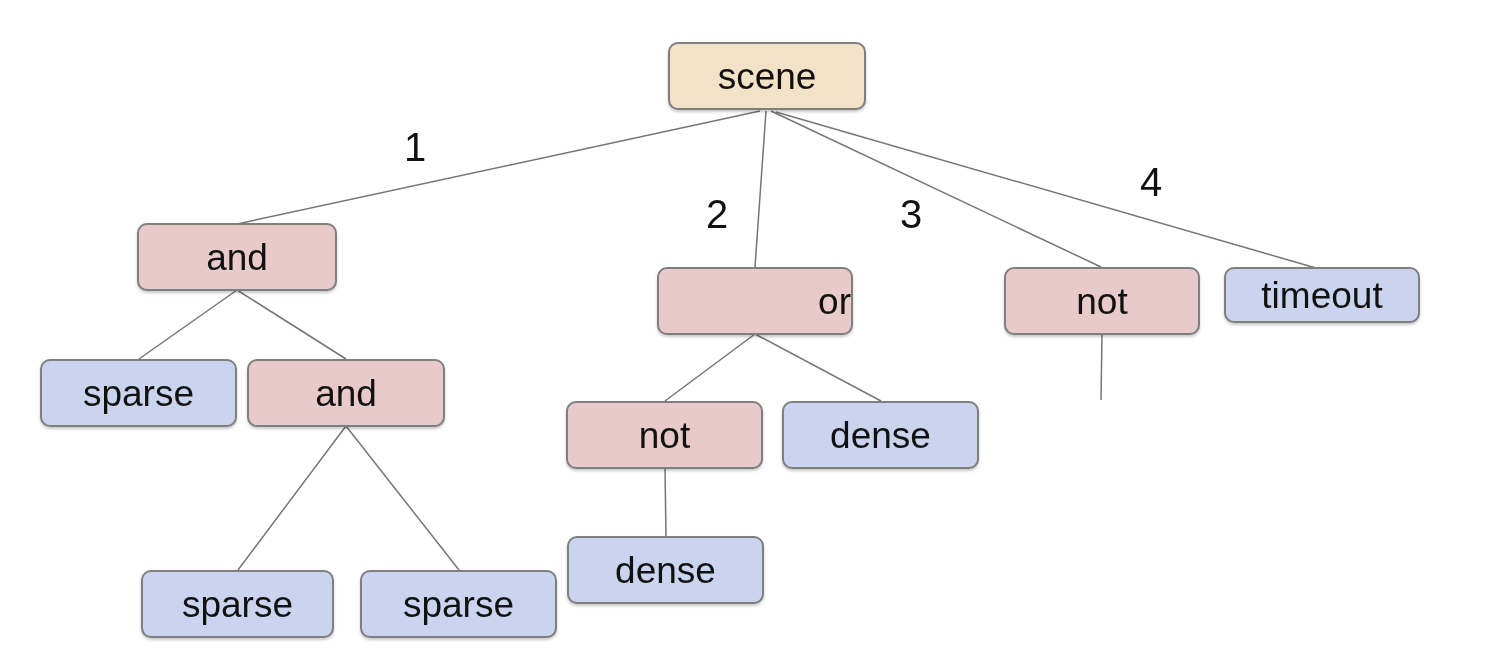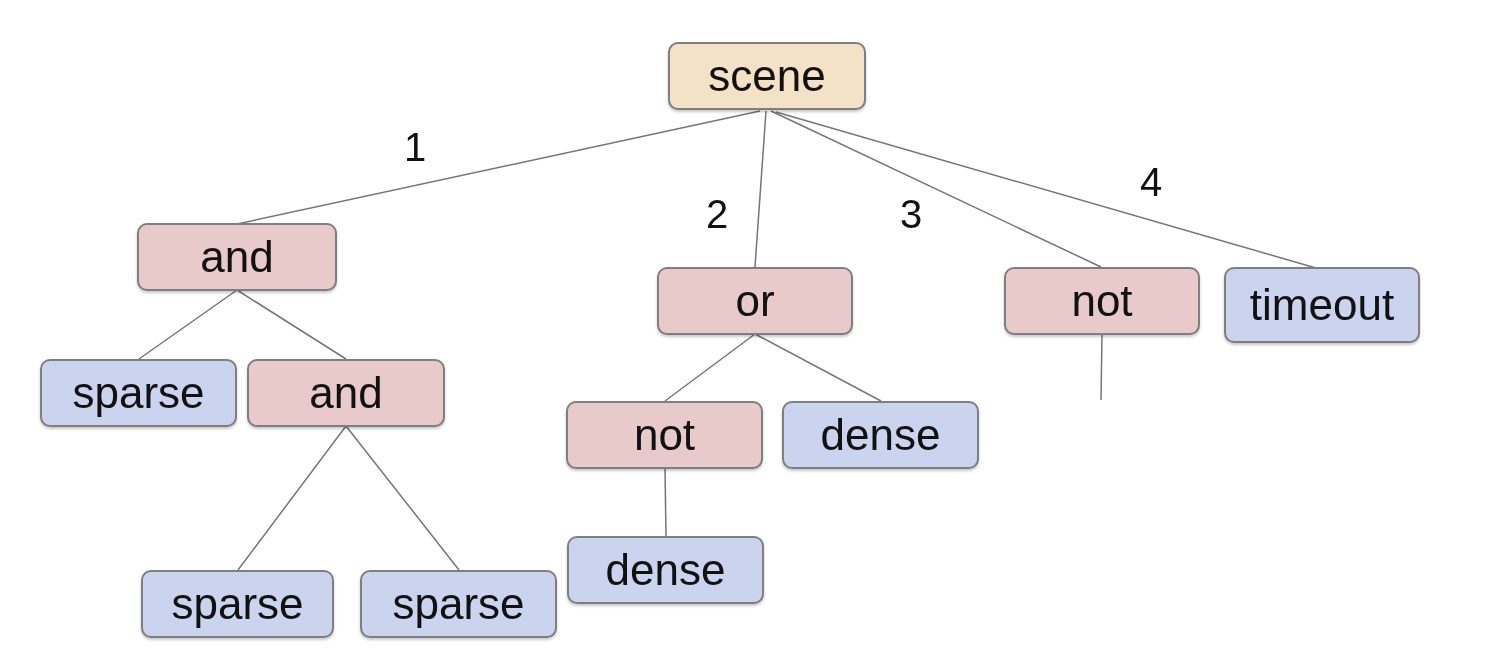--- a/index.html
+++ b/index.html
@@ -31,21 +31,21 @@
     stroke-width: 1.5;
   }
   .node {
     position: absolute;
     box-sizing: border-box;
     border: 2px solid var(--node-border);
     border-radius: 10px;
     display: flex;
     align-items: center;
     justify-content: center;
-    font-size: 44px;
+    font-size: 37px;
     color: var(--text);
     box-shadow: 0 2px 3px rgba(0,0,0,0.22);
     cursor: default;
     line-height: 1;
   }
   .node.root     { background: var(--root-fill); }
   .node.operator { background: var(--operator-fill); }
   .node.leaf     { background: var(--leaf-fill); }
   .edge-label {
     position: absolute;
@@ -80,27 +80,27 @@
   <div class="edge-label" style="left:717px; top:214px;">2</div>
   <div class="edge-label" style="left:911px; top:214px;">3</div>
   <div class="edge-label" style="left:1151px; top:182px;">4</div>
 
   <div class="node root" style="left:668px;  top:42px;  width:198px; height:68px;">
     <span>scene</span>
   </div>
   <div class="node operator" style="left:137px;  top:223px; width:200px; height:68px;">
     <span>and</span>
   </div>
-  <div class="node operator" style="left:657px;  top:267px; width:196px; height:68px;">
+  <div class="node operator" style="left:657px;  top:267px; width:196px; height:68px;justify-content:flex-end;">
     <span>or</span>
   </div>
   <div class="node operator" style="left:1004px; top:267px; width:196px; height:68px;">
     <span>not</span>
   </div>
-  <div class="node leaf" style="left:1224px; top:267px; width:196px; height:76px;text-align:right;">
+  <div class="node leaf" style="left:1224px; top:267px; width:196px; height:56px;text-align:right;">
     <span>timeout</span>
   </div>
   <div class="node leaf" style="left:40px;   top:359px; width:197px; height:68px;">
     <span>sparse</span>
   </div>
   <div class="node operator" style="left:247px;  top:359px; width:198px; height:68px;">
     <span>and</span>
   </div>
   <div class="node operator" style="left:566px;  top:401px; width:197px; height:68px;">
     <span>not</span>

